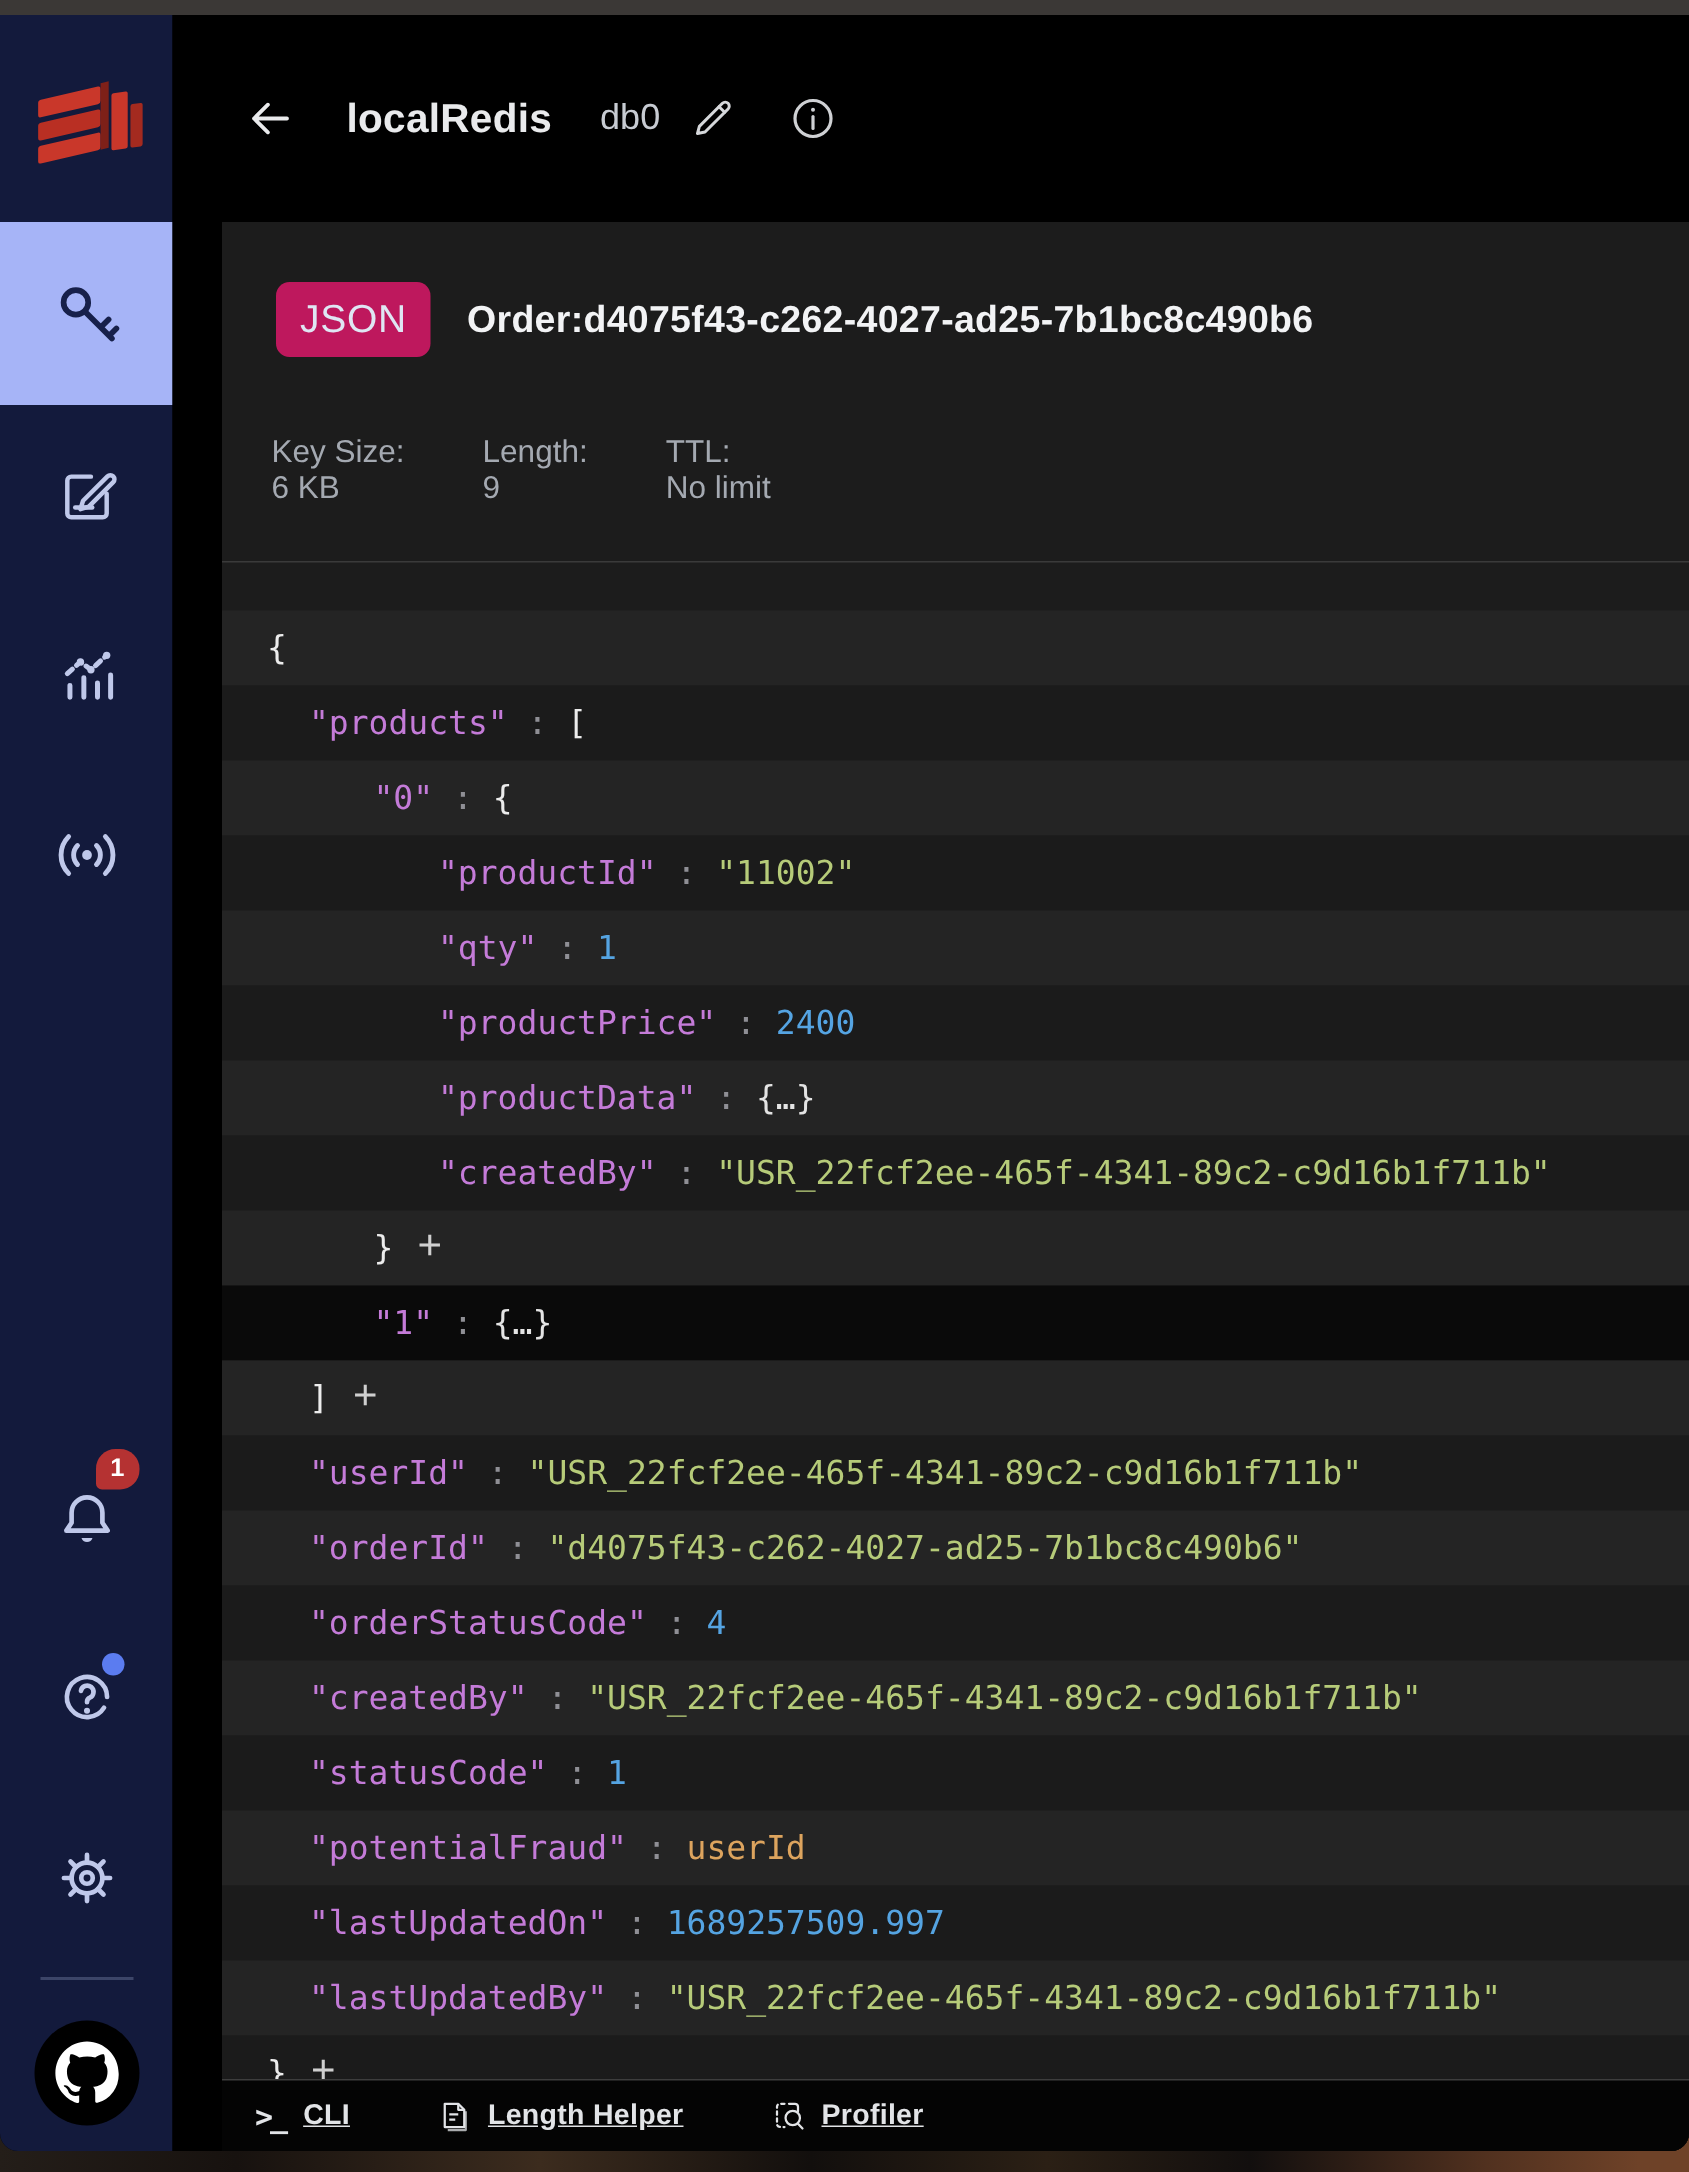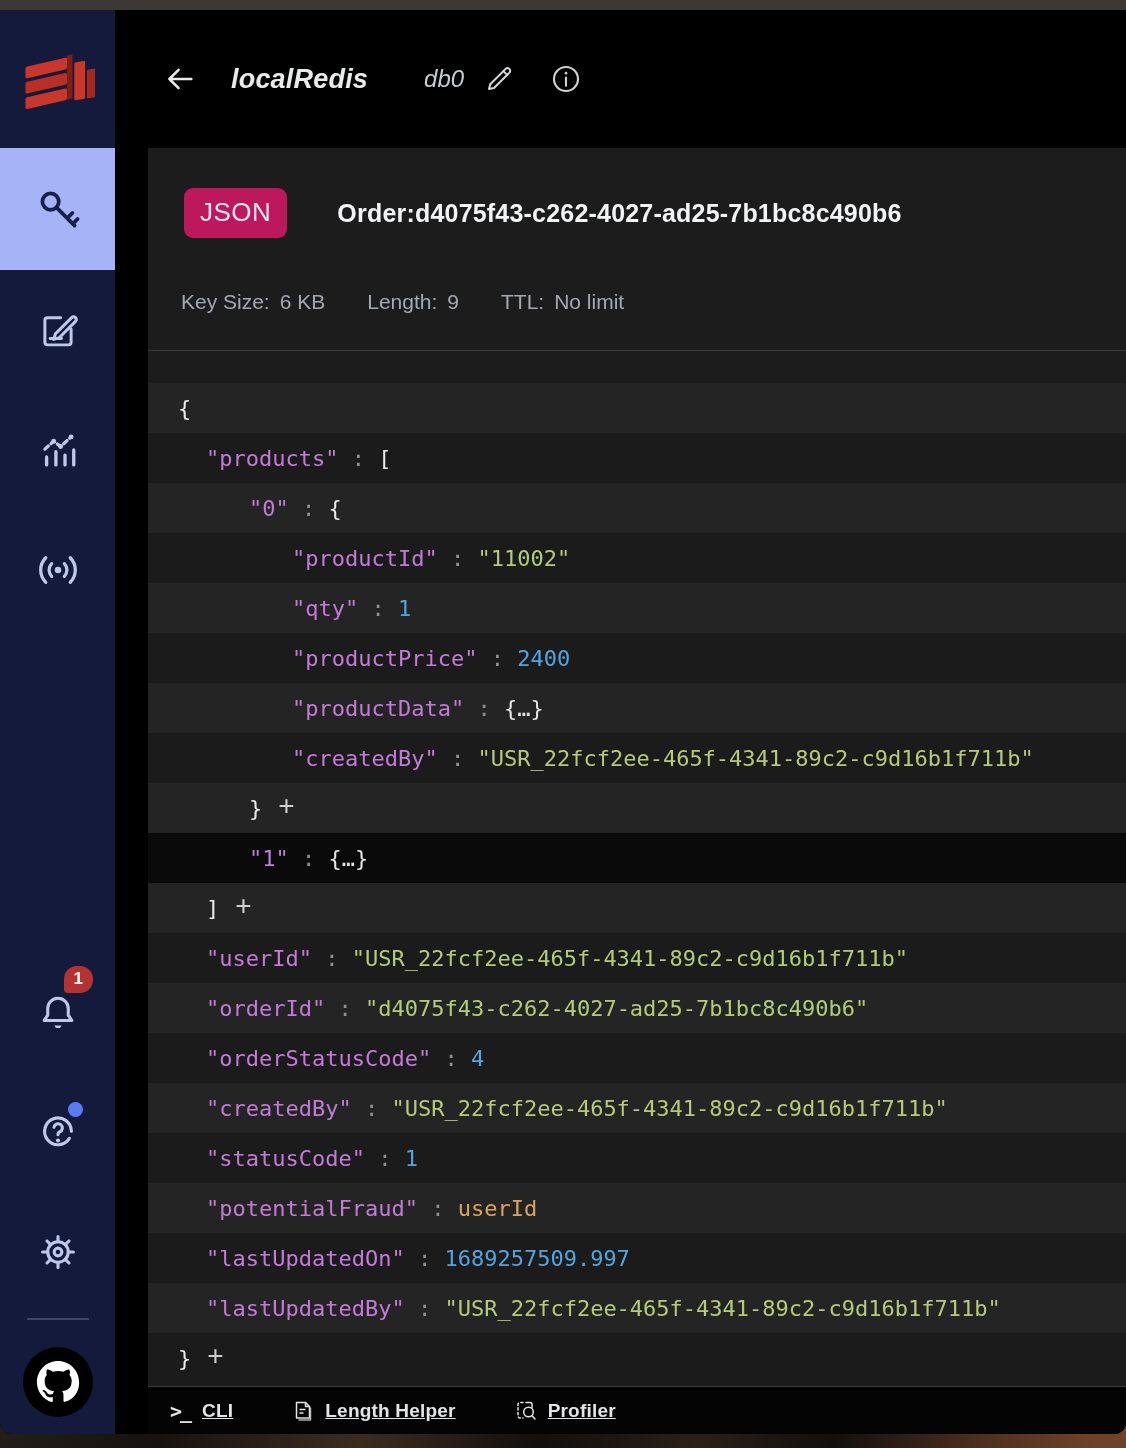--- a/index.html
+++ b/index.html
@@ -36,39 +36,39 @@
     font-size:17px; font-weight:bold; line-height:1;
     padding:4px 10px 6px; border-radius:13px 13px 13px 4px;
   }
   .blue-dot { position:absolute; top:30px; right:32px; width:15px; height:15px; border-radius:50%; background:#5b7cf0; }
   .side-divider { width:62px; height:2px; background:#3c4568; margin:6px 0 10px; }
   .gh-wrap { height:104px; display:flex; align-items:center; justify-content:center; }
   .gh-circle { width:70px; height:70px; border-radius:50%; background:#000; display:flex; align-items:center; justify-content:center; }
 
   
   .main { flex:1; background:#000; position:relative; }
-  .db-header { height:138px; display:flex; align-items:center; padding-left:48px; color:#e9eaec;font-style:italic; }
+  .db-header { height:138px; display:flex; align-items:center; padding-left:48px; color:#e9eaec; }
   .back-btn { width:40px; display:flex; align-items:center; }
   .db-name { font-size:27px; font-weight:bold; margin-left:28px; letter-spacing:.2px; }
-  .db-index { font-size:24px; color:#c7cbd2; margin-left:56px; }
+  .db-index { font-size:24px; color:#c7cbd2; margin-left:32px; }
   .edit-pencil { margin-left:20px; display:flex; }
   .info-btn { margin-left:36px; display:flex; }
 
   .panel {
     position:absolute; left:33px; right:0; top:138px; bottom:0;
     background:#1c1c1c; overflow:hidden;
   }
   .key-title-row { display:flex; align-items:center; margin:40px 0 0 36px; }
   .type-badge {
     background:#be185d; color:#dfe6f3; font-size:26px; letter-spacing:.5px;
     padding:9px 16px 10px; border-radius:9px;
   }
-  .key-name { margin-left:50px; font-size:25px; font-weight:bold; color:#f2f3f5; letter-spacing:.2px; }
+  .key-name { margin-left:24px; font-size:25px; font-weight:bold; color:#f2f3f5; letter-spacing:.2px; }
   .meta-row { display:flex; margin:52px 0 0 33px; color:#a4a9b1; font-size:21px; }
-  .meta-item { margin-right:42px; display:flex; }
+  .meta-item { margin-right:42px; display:flex;flex-direction:column; }
   .meta-item .lbl { margin-right:10px; }
   .panel-divider { height:1px; background:#3a3a3a; margin-top:36px; }
 
   .rows { margin-top:32px; font-family:"DejaVu Sans Mono", monospace; font-size:22px; }
   .json-row { height:50px; display:flex; align-items:center; white-space:pre; }
   .json-row.odd  { background:#242424; }
   .json-row.even { background:#1b1b1b; }
   .json-row.sel  { background:#0a0a0a; }
   .seg-key { color:#c47bd8; }
   .seg-colon { color:#8f8f95; }

